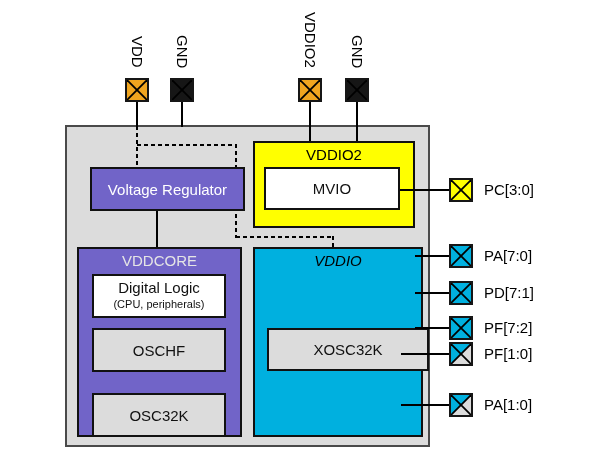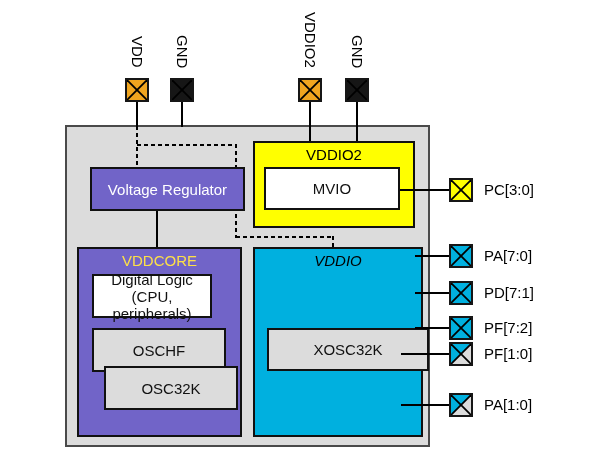--- a/index.html
+++ b/index.html
@@ -11,27 +11,27 @@
   .chip { background:#DCDCDC; border:2px solid #4A4A4A; }
   .purple { background:#7164C8; }
   .cyan   { background:#00B0DF; }
   .yellow { background:#FFFF00; }
   .white  { background:#FFFFFF; }
   .gray   { background:#DCDCDC; }
   .domain-label {
     position:absolute; top:4px; left:0; right:0; text-align:center;
     font-size:15px; line-height:16px;
   }
-  .domain-label.light { color:#fde047; }
+  .domain-label.light { color:#e5e5e5; }
   .center-label {
     display:flex; align-items:center; justify-content:center;
     width:100%; height:100%; font-size:15px; color:#111; text-align:center;
   }
   .two-line { flex-direction:column; line-height:17px; }
-  .two-line .l2 { font-size:15px; }
+  .two-line .l2 { font-size:11px; }
   .vline { position:absolute; width:2px; background:#000; }
   .hline { position:absolute; height:2px; background:#000; }
   .vdash { position:absolute; width:2px;
     background:repeating-linear-gradient(180deg,#000 0 4px,transparent 4px 7px); }
   .hdash { position:absolute; height:2px;
     background:repeating-linear-gradient(90deg,#000 0 4px,transparent 4px 7px); }
   .pin {
     position:absolute; width:24px; height:24px; box-sizing:border-box;
     border:2px solid #161616;
   }
@@ -75,30 +75,30 @@
   <div class="box yellow" style="left:253px; top:141px; width:162px; height:87px;">
     <div class="domain-label">VDDIO2</div>
   </div>
   <div class="box white" style="left:264px; top:167px; width:136px; height:43px;">
     <div class="center-label">MVIO</div>
   </div>
 
   <div class="box purple" style="left:77px; top:247px; width:165px; height:190px;">
     <div class="domain-label light">VDDCORE</div>
   </div>
-  <div class="box white" style="left:92px; top:274px; width:120px; height:44px;">
+  <div class="box white" style="left:92px; top:274px; width:134px; height:44px;">
     <div class="center-label two-line">
       <div>Digital Logic</div>
       <div class="l2">(CPU, peripherals)</div>
     </div>
   </div>
   <div class="box gray" style="left:92px; top:328px; width:134px; height:44px;">
     <div class="center-label">OSCHF</div>
   </div>
-  <div class="box gray" style="left:92px; top:366px; width:134px; height:44px;margin-left:12px;">
+  <div class="box gray" style="left:92px; top:393px; width:134px; height:44px;">
     <div class="center-label">OSC32K</div>
   </div>
 
   <div class="box cyan" style="left:253px; top:247px; width:170px; height:190px;font-style:italic;">
     <div class="domain-label">VDDIO</div>
   </div>
   <div class="box gray" style="left:267px; top:328px; width:162px; height:43px;">
     <div class="center-label">XOSC32K</div>
   </div>
 

